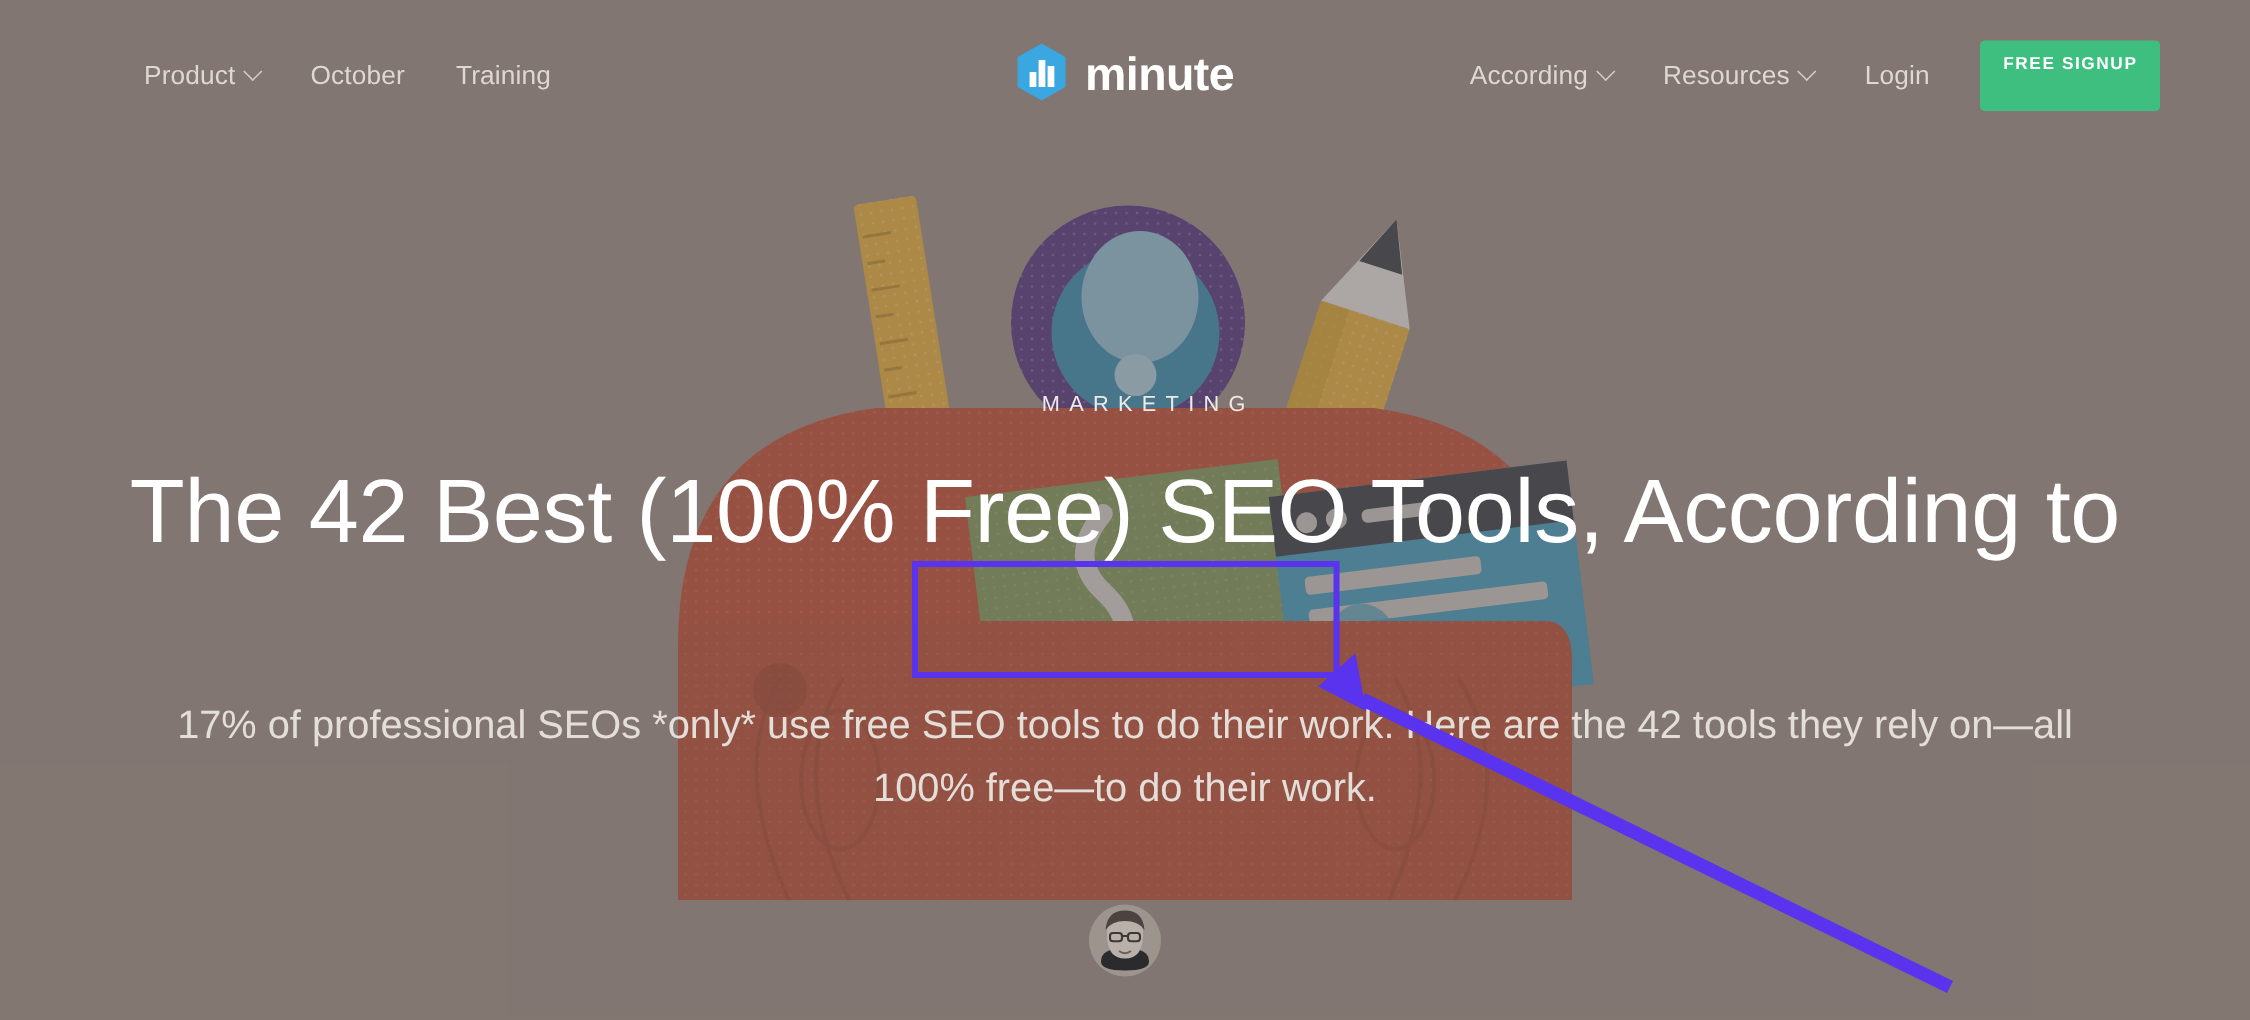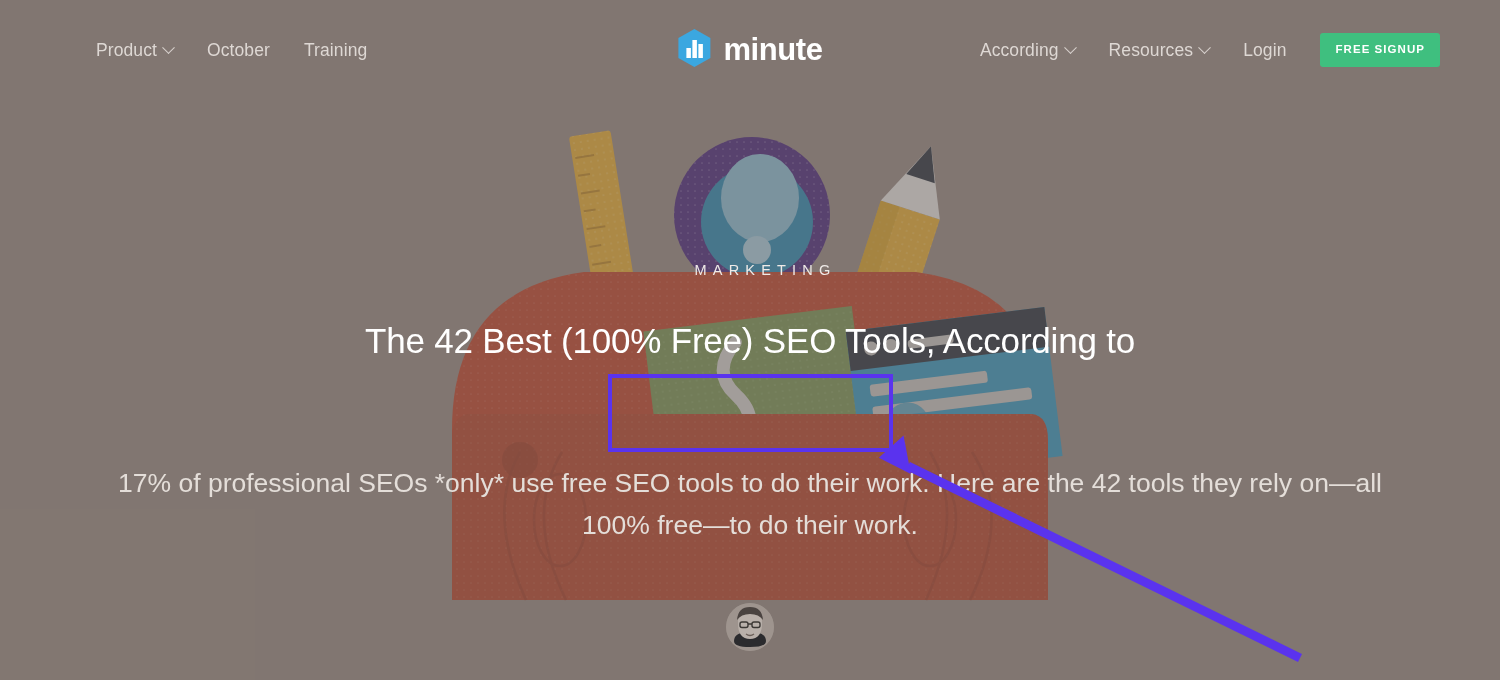--- a/index.html
+++ b/index.html
@@ -100,21 +100,21 @@
     font-weight: 700;
     letter-spacing: -0.4px;
   }
 
   #signup-btn {
     background: #3fbf7f;
     color: #ffffff;
     font-size: 11.5px;
     font-weight: 700;
     letter-spacing: 1.05px;
-    padding: 10px 15px 12px;
+    padding: 10px 15px 25px;
     border: none;
     border-radius: 3px;
     cursor: pointer;
     font-family: "Liberation Sans", sans-serif;
     white-space: nowrap;
   }
 
   
   #hero {
     position: absolute;
@@ -135,21 +135,21 @@
     font-weight: 400;
     letter-spacing: 6.2px;
     padding-left: 31px;
   }
 
   #headline {
     position: absolute;
     top: 306px;
     width: 100%;
     color: #ffffff;
-    font-size: 35px;
+    font-size: 60px;
     font-weight: 300;
     line-height: 70px;
     letter-spacing: -0.2px;
   }
 
   #headline .hl-line { display: block; }
 
   #subtitle {
     position: absolute;
     top: 462px;

